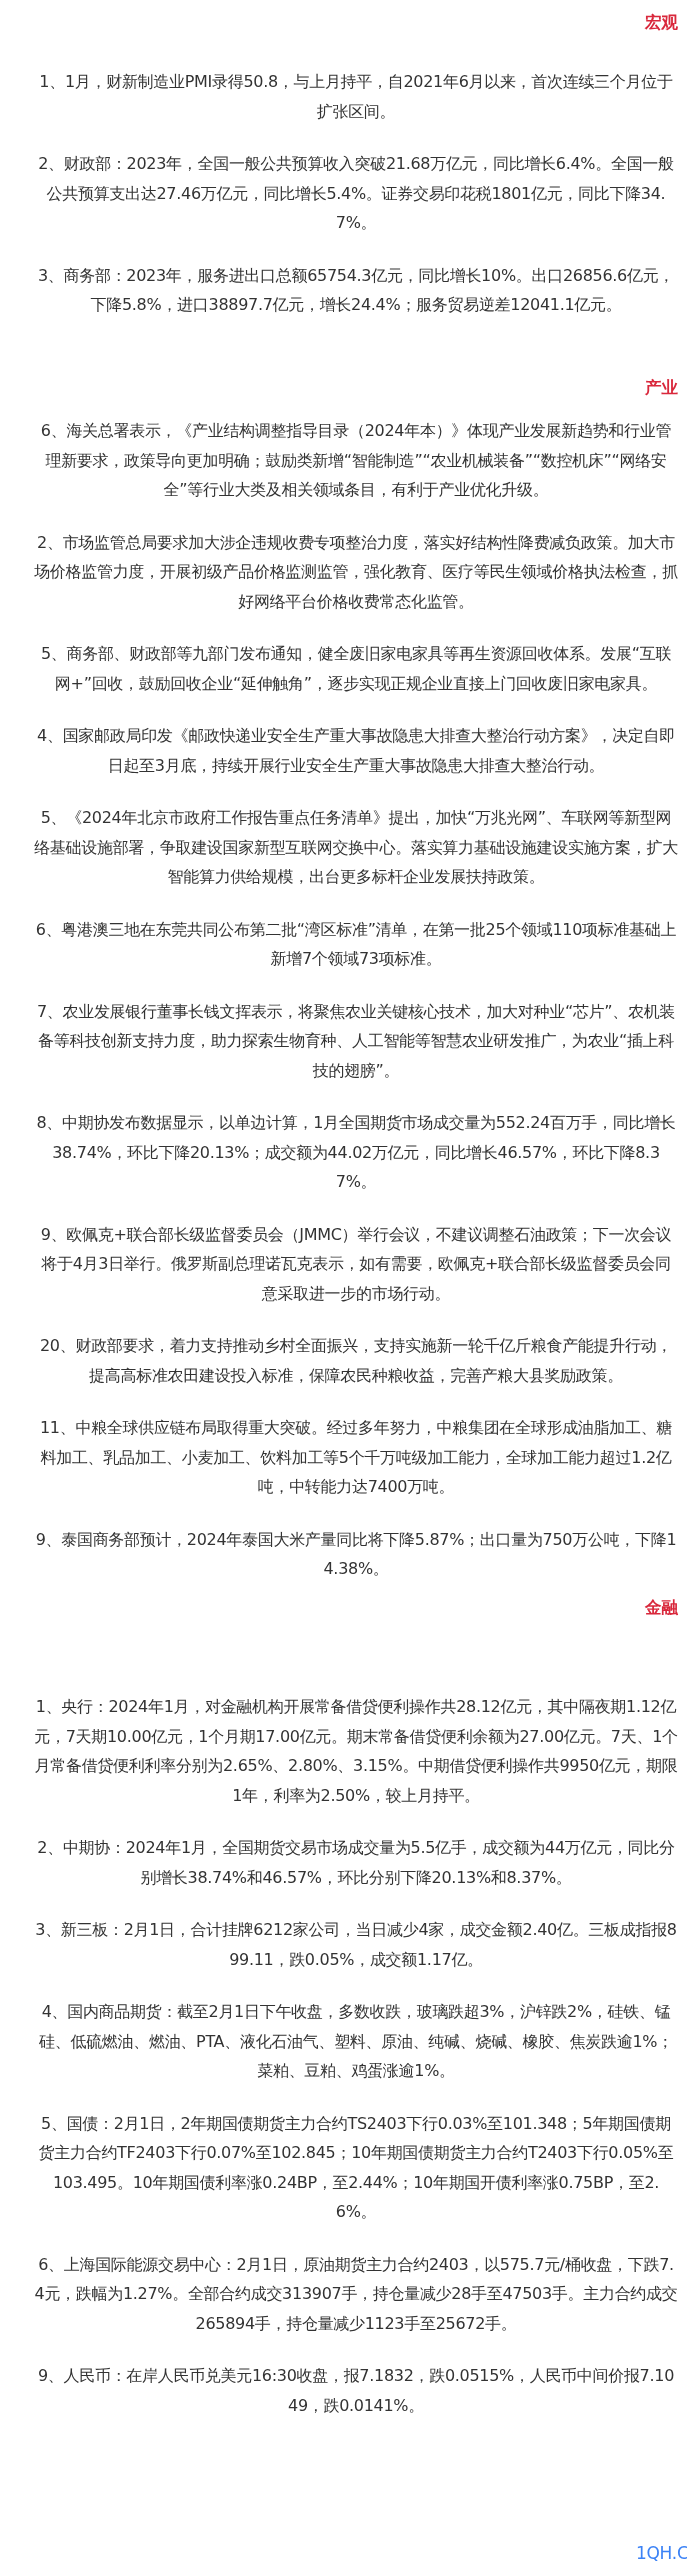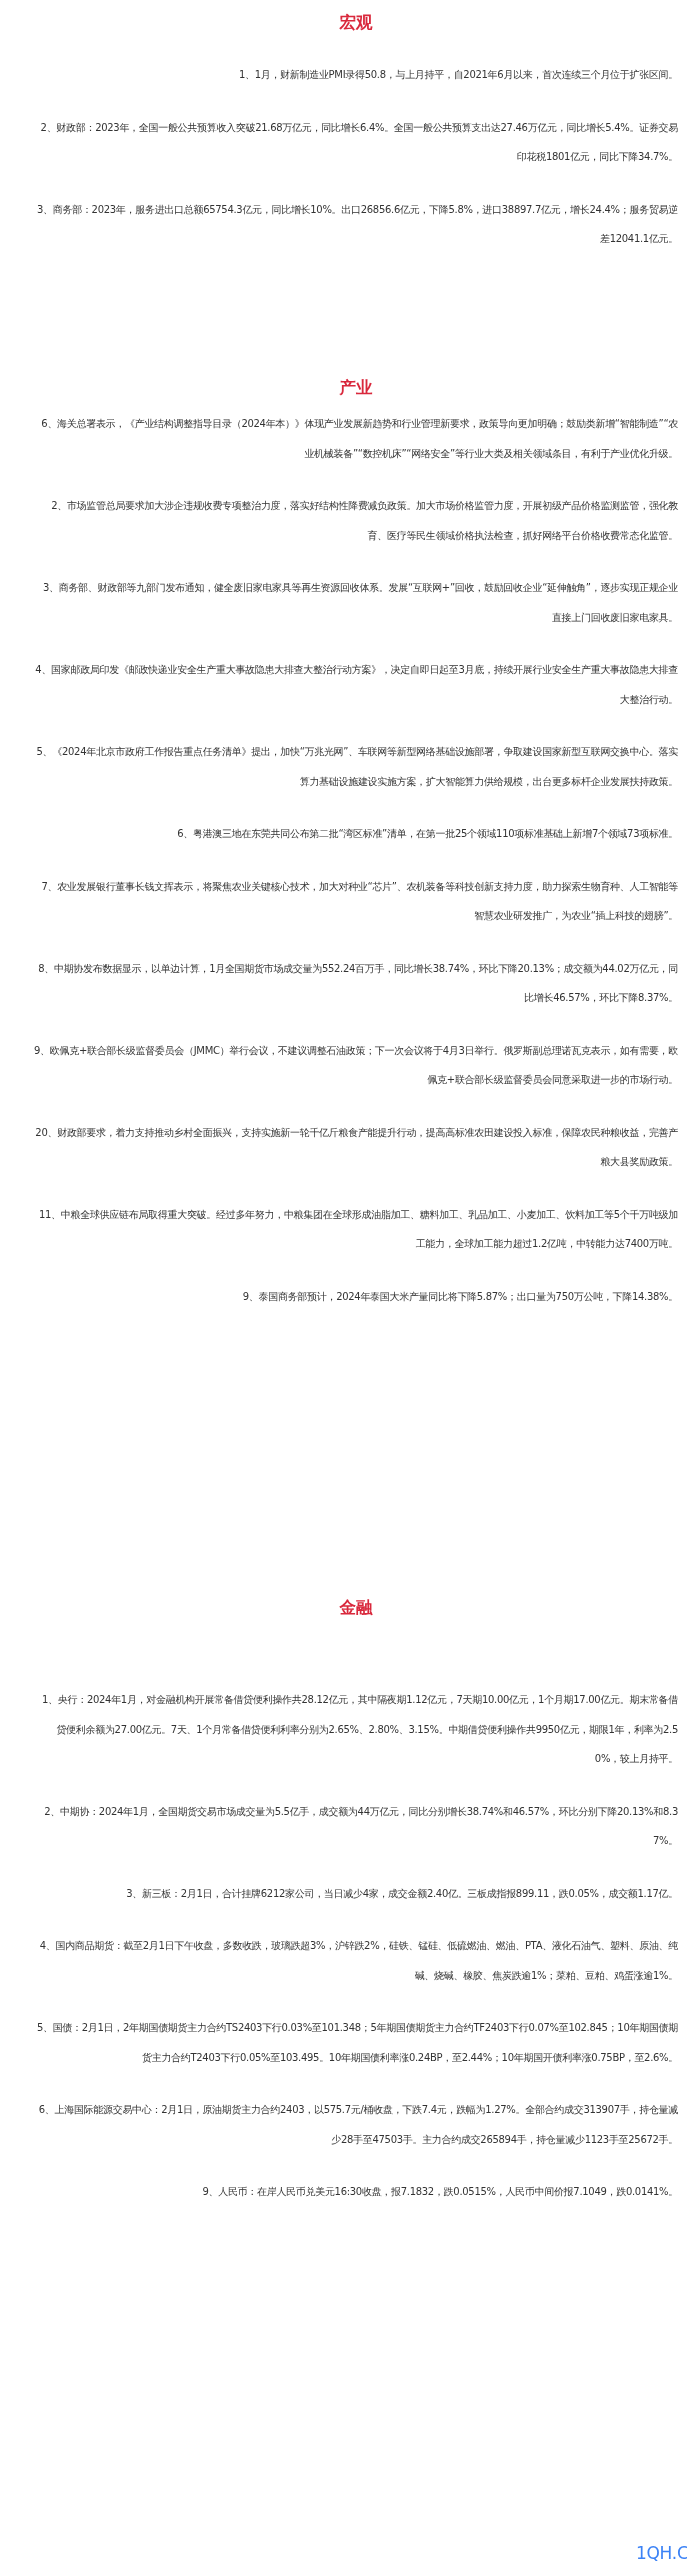--- a/index.html
+++ b/index.html
@@ -18,38 +18,38 @@
     .article {
       position: absolute;
       left: 34px;
       top: 0;
       width: 644px;
     }
     .section-heading {
       position: absolute;
       left: 0;
       width: 644px;
-      text-align: center;
+      text-align: right;
       font-size: 16.5px;
       font-weight: bold;
       line-height: 29.5px;
       color: #d9283c;
       margin: 0;
       letter-spacing: 0;
     }
     .section-body {
       position: absolute;
       left: 0;
       width: 644px;
     }
     .item {
-      font-size: 10px;
+      font-size: 16px;
       line-height: 29.5px;
-      margin: 0 0 23px 0;
-      text-align: right;
+      margin: 7px 0 23px 0;
+      text-align: center;
       word-break: break-all;
       letter-spacing: -0.3px;
     }
     .watermark {
       position: absolute;
       left: 636px;
       top: 2544px;
       font-family: "DejaVu Sans", sans-serif;
       font-size: 17px;
       line-height: 18px;
@@ -66,21 +66,21 @@
   <div class="section-body" style="top:60px;">
     <p class="item">1、1月，财新制造业PMI录得50.8，与上月持平，自2021年6月以来，首次连续三个月位于扩张区间。</p>
     <p class="item">2、财政部：2023年，全国一般公共预算收入突破21.68万亿元，同比增长6.4%。全国一般公共预算支出达27.46万亿元，同比增长5.4%。证券交易印花税1801亿元，同比下降34.7%。</p>
     <p class="item">3、商务部：2023年，服务进出口总额65754.3亿元，同比增长10%。出口26856.6亿元，下降5.8%，进口38897.7亿元，增长24.4%；服务贸易逆差12041.1亿元。</p>
   </div>
 
   <h2 class="section-heading" style="top:373px;">产业</h2>
   <div class="section-body" style="top:409px;">
     <p class="item">6、海关总署表示，《产业结构调整指导目录（2024年本）》体现产业发展新趋势和行业管理新要求，政策导向更加明确；鼓励类新增“智能制造”“农业机械装备”“数控机床”“网络安全”等行业大类及相关领域条目，有利于产业优化升级。</p>
     <p class="item">2、市场监管总局要求加大涉企违规收费专项整治力度，落实好结构性降费减负政策。加大市场价格监管力度，开展初级产品价格监测监管，强化教育、医疗等民生领域价格执法检查，抓好网络平台价格收费常态化监管。</p>
-    <p class="item">3、商务部、财政部等九部门发布通知，健全废旧家电家具等再生资源回收体系。发展“互联网+”回收，鼓励回收企业“延伸触角”，逐步实现正规企业直接上门回收废旧家电家具。</p>
+    <p class="item">5、商务部、财政部等九部门发布通知，健全废旧家电家具等再生资源回收体系。发展“互联网+”回收，鼓励回收企业“延伸触角”，逐步实现正规企业直接上门回收废旧家电家具。</p>
     <p class="item">4、国家邮政局印发《邮政快递业安全生产重大事故隐患大排查大整治行动方案》，决定自即日起至3月底，持续开展行业安全生产重大事故隐患大排查大整治行动。</p>
     <p class="item">5、《2024年北京市政府工作报告重点任务清单》提出，加快“万兆光网”、车联网等新型网络基础设施部署，争取建设国家新型互联网交换中心。落实算力基础设施建设实施方案，扩大智能算力供给规模，出台更多标杆企业发展扶持政策。</p>
     <p class="item">6、粤港澳三地在东莞共同公布第二批“湾区标准”清单，在第一批25个领域110项标准基础上新增7个领域73项标准。</p>
     <p class="item">7、农业发展银行董事长钱文挥表示，将聚焦农业关键核心技术，加大对种业“芯片”、农机装备等科技创新支持力度，助力探索生物育种、人工智能等智慧农业研发推广，为农业“插上科技的翅膀”。</p>
     <p class="item">8、中期协发布数据显示，以单边计算，1月全国期货市场成交量为552.24百万手，同比增长38.74%，环比下降20.13%；成交额为44.02万亿元，同比增长46.57%，环比下降8.37%。</p>
     <p class="item">9、欧佩克+联合部长级监督委员会（JMMC）举行会议，不建议调整石油政策；下一次会议将于4月3日举行。俄罗斯副总理诺瓦克表示，如有需要，欧佩克+联合部长级监督委员会同意采取进一步的市场行动。</p>
     <p class="item">20、财政部要求，着力支持推动乡村全面振兴，支持实施新一轮千亿斤粮食产能提升行动，提高高标准农田建设投入标准，保障农民种粮收益，完善产粮大县奖励政策。</p>
     <p class="item">11、中粮全球供应链布局取得重大突破。经过多年努力，中粮集团在全球形成油脂加工、糖料加工、乳品加工、小麦加工、饮料加工等5个千万吨级加工能力，全球加工能力超过1.2亿吨，中转能力达7400万吨。</p>
     <p class="item">9、泰国商务部预计，2024年泰国大米产量同比将下降5.87%；出口量为750万公吨，下降14.38%。</p>
   </div>

